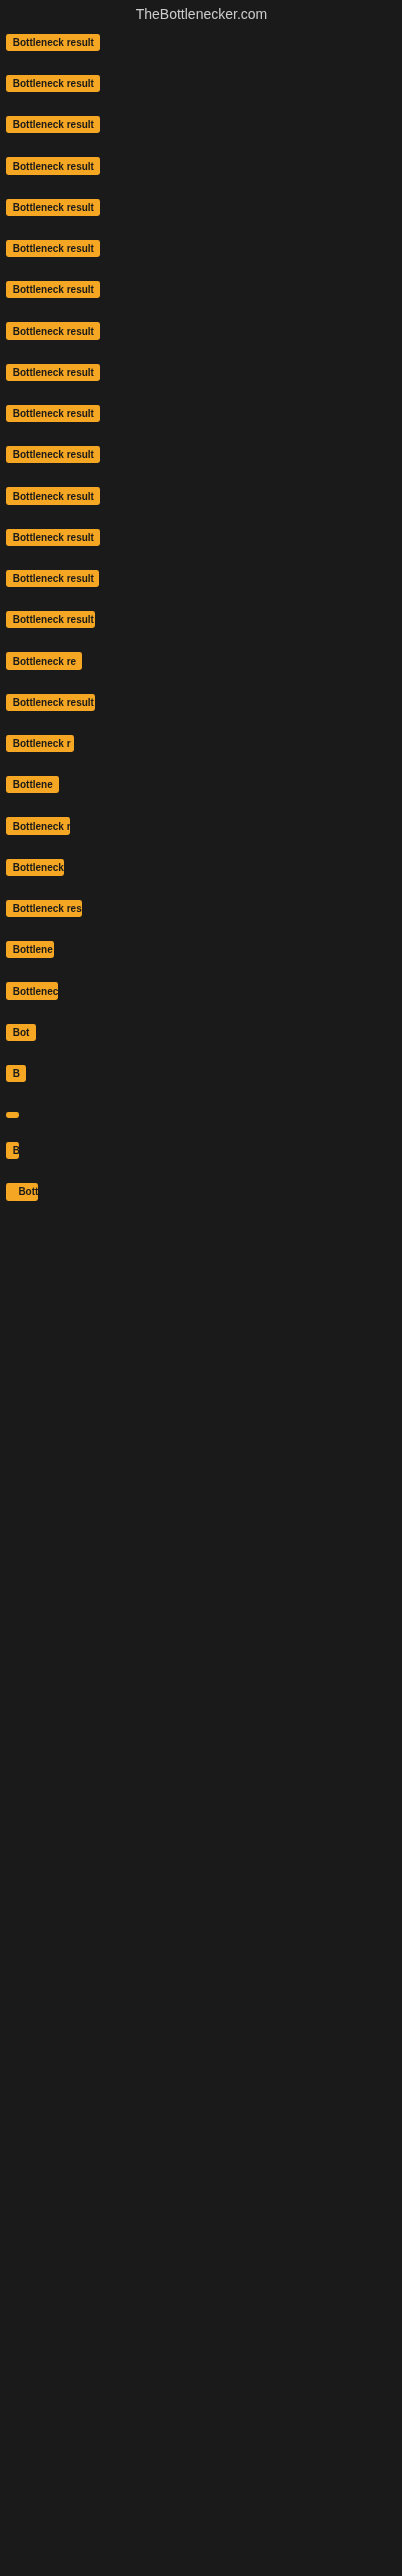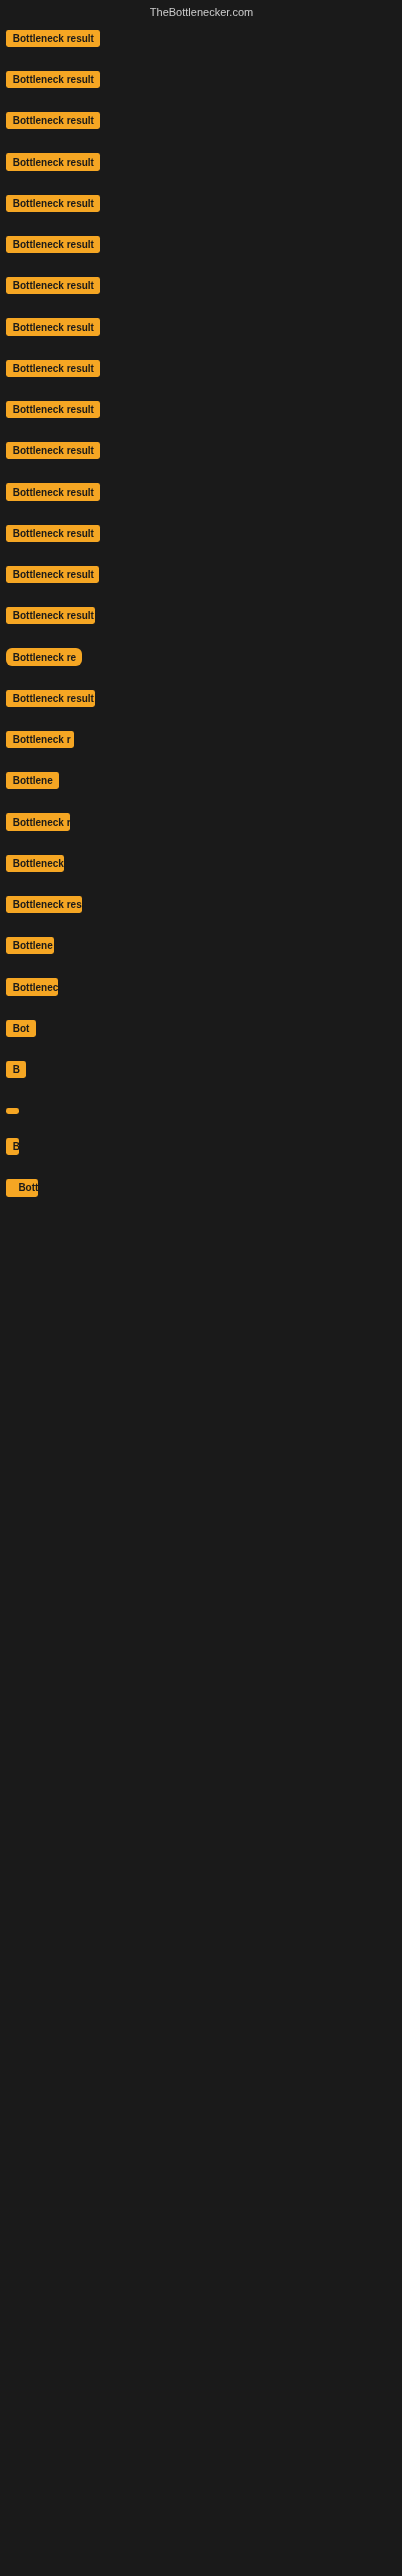--- a/index.html
+++ b/index.html
@@ -13,21 +13,21 @@
       min-height: 2576px;
       background-color: #1a1a1a;
       font-family: Arial, sans-serif;
       position: relative;
     }
 
     .site-header {
       text-align: center;
       padding: 6.4px 0 3.2px 0;
       color: #cccccc;
-      font-size: 11px;
+      font-size: 14px;
       font-weight: normal;
     }
 
     .bottleneck-item {
       margin: 0 0 14.5px 0;
       padding: 3.2px 0;
     }
 
     .bottleneck-badge {
       display: inline-block;
@@ -54,21 +54,21 @@
     .item-5 .bottleneck-badge { max-width: 105px; }
     .item-6 .bottleneck-badge { max-width: 105px; }
     .item-7 .bottleneck-badge { max-width: 105px; }
     .item-8 .bottleneck-badge { max-width: 105px; }
     .item-9 .bottleneck-badge { max-width: 105px; }
     .item-10 .bottleneck-badge { max-width: 105px; }
     .item-11 .bottleneck-badge { max-width: 101px; }
     .item-12 .bottleneck-badge { max-width: 97px; }
     .item-13 .bottleneck-badge { max-width: 93px; }
     .item-14 .bottleneck-badge { max-width: 89px; }
-    .item-15 .bottleneck-badge { max-width: 76px; border-radius: 6px; }
+    .item-15 .bottleneck-badge { max-width: 76px; }
     .item-16 .bottleneck-badge { max-width: 89px; }
     .item-17 .bottleneck-badge { max-width: 68px; }
     .item-18 .bottleneck-badge { max-width: 56px; }
     .item-19 .bottleneck-badge { max-width: 64px; }
     .item-20 .bottleneck-badge { max-width: 58px; }
     .item-21 .bottleneck-badge { max-width: 76px; }
     .item-22 .bottleneck-badge { max-width: 48px; }
     .item-23 .bottleneck-badge { max-width: 52px; }
     .item-24 .bottleneck-badge { max-width: 31px; }
     .item-25 .bottleneck-badge { max-width: 20px; }

